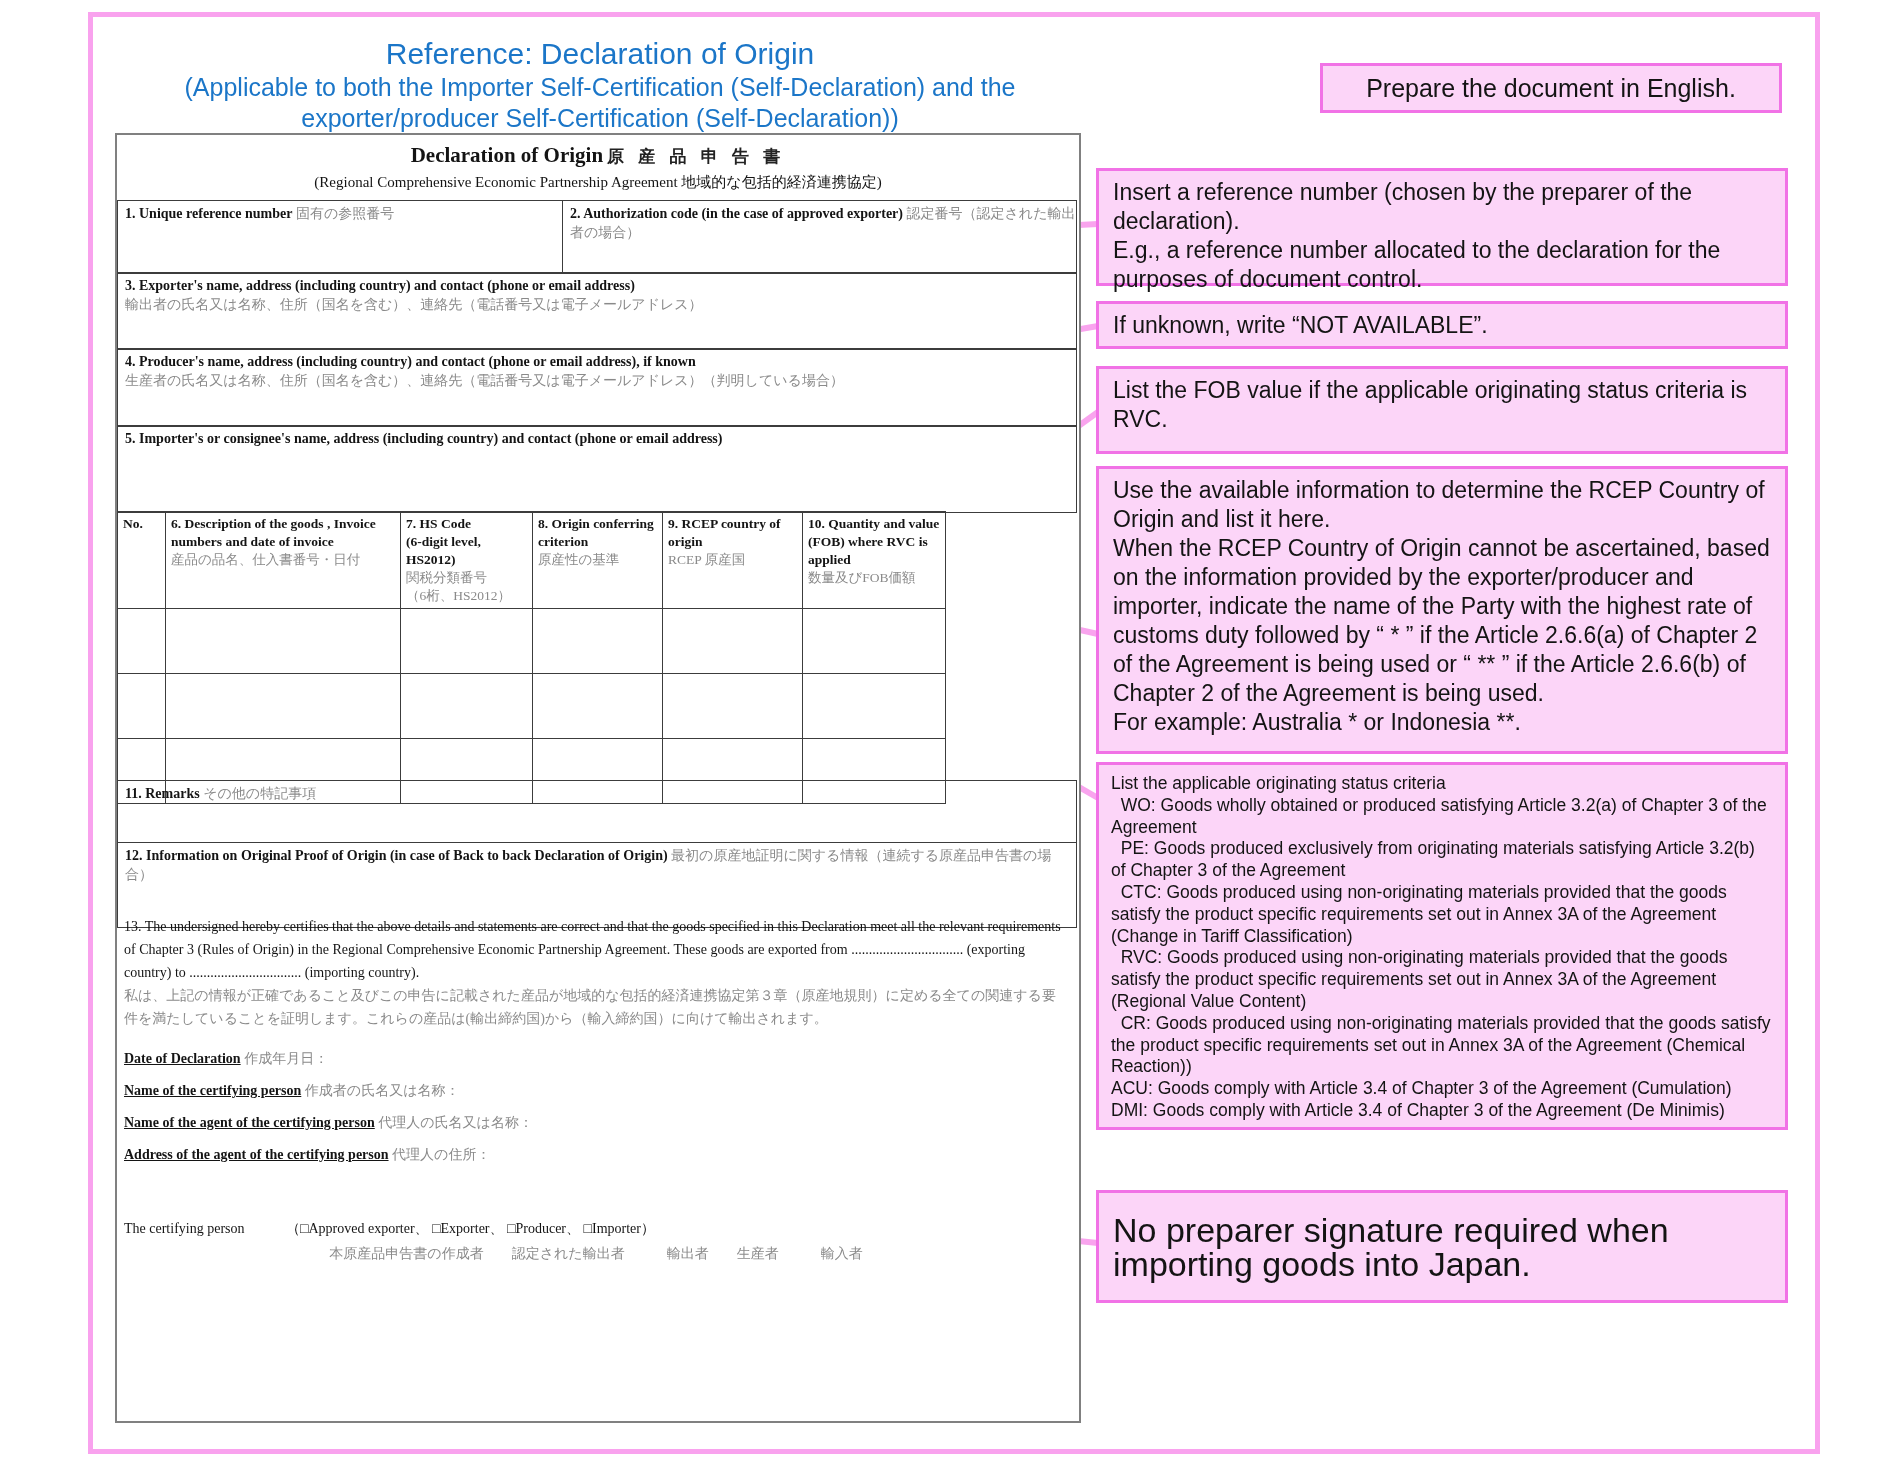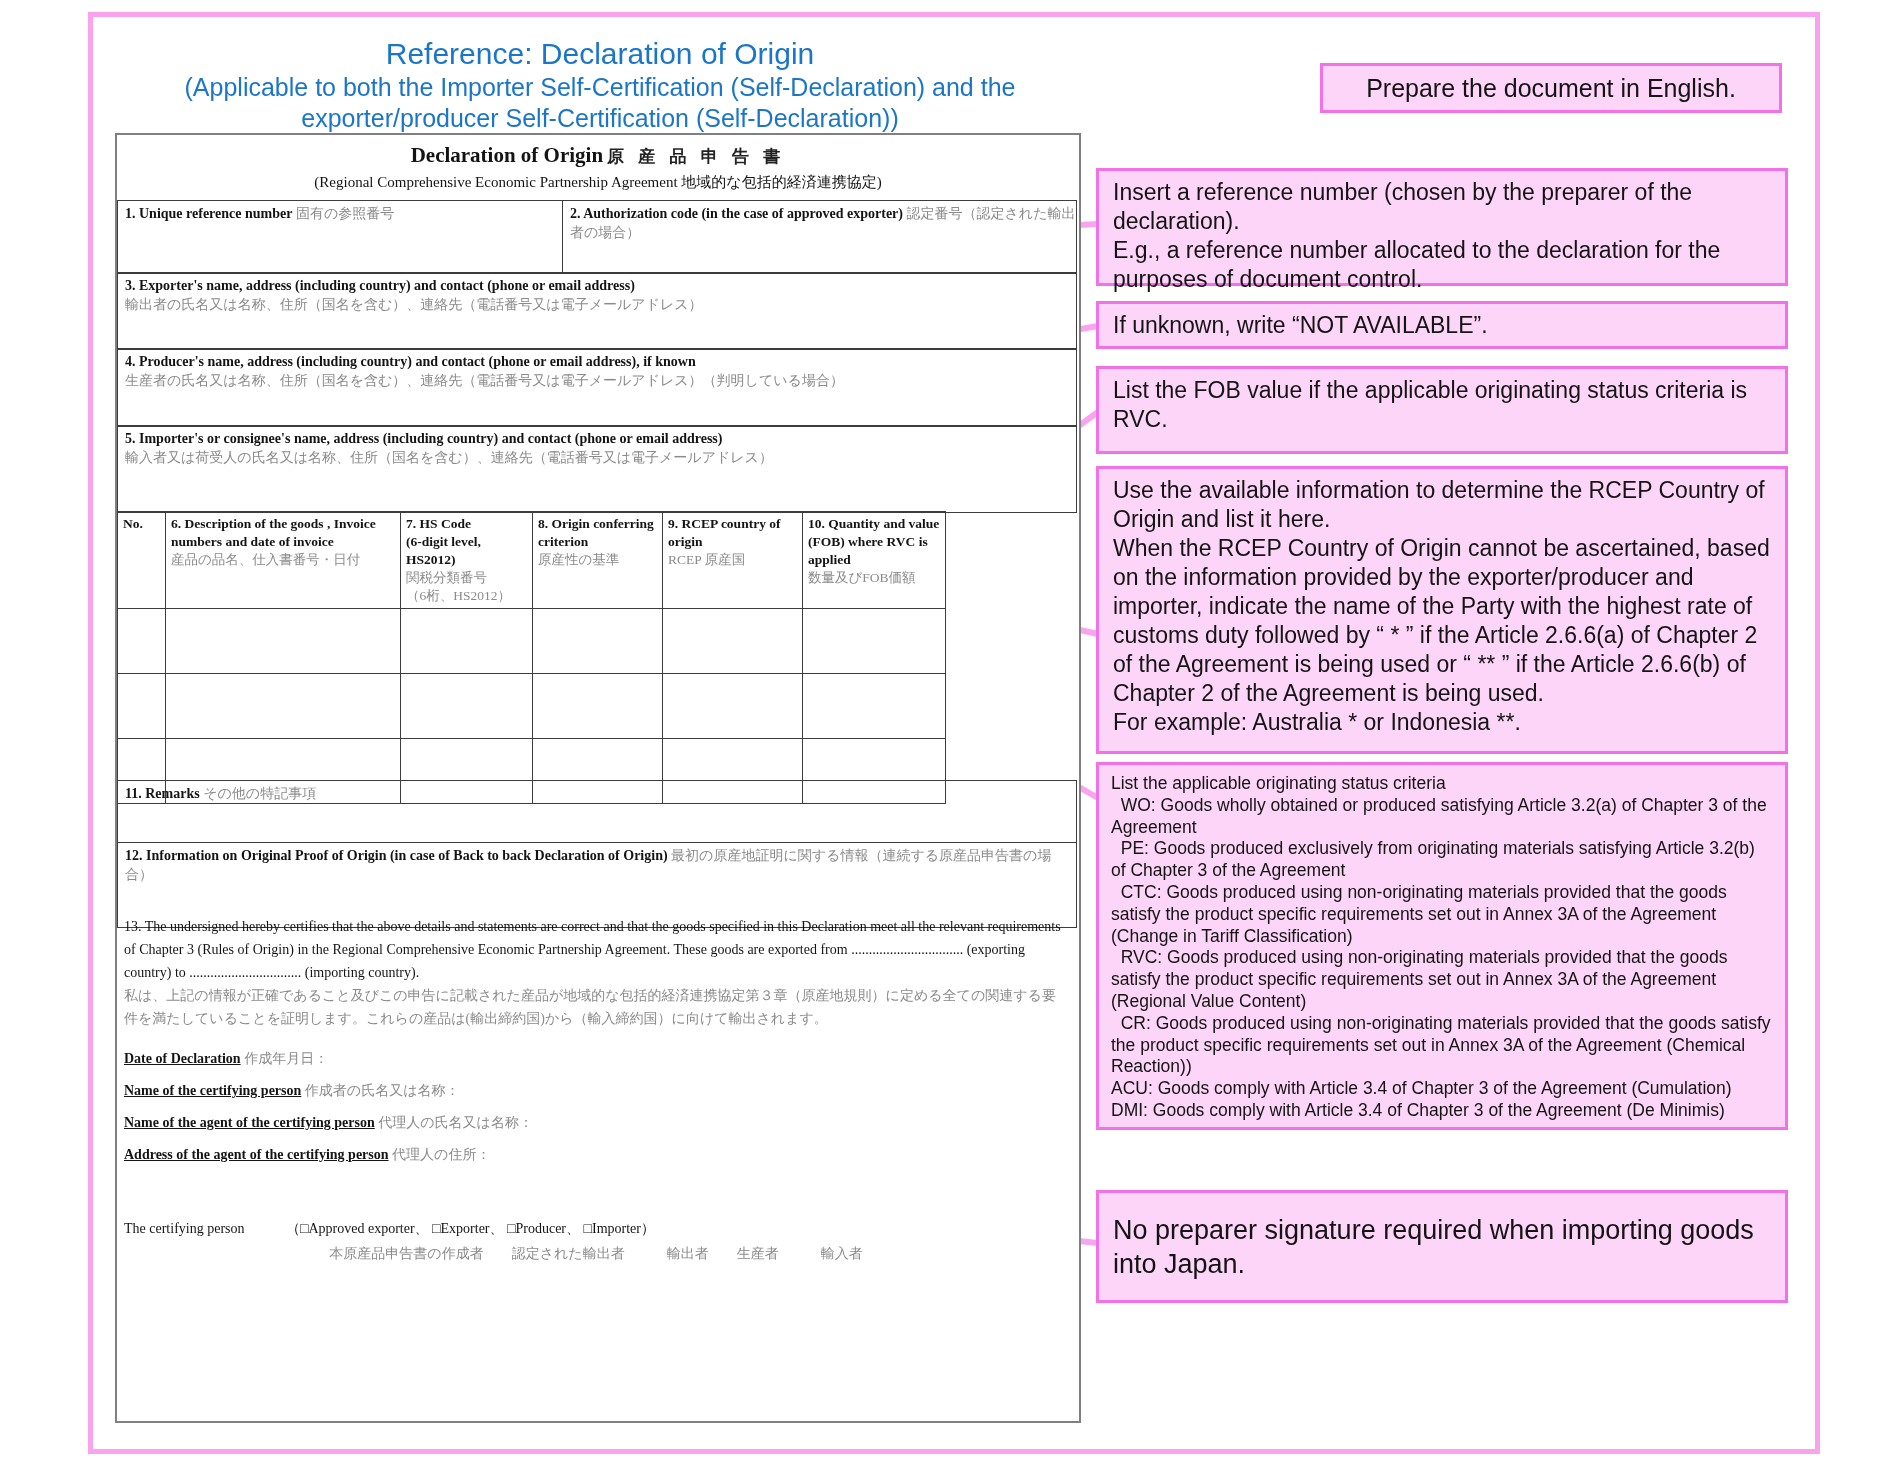--- a/index.html
+++ b/index.html
@@ -21,21 +21,21 @@
              color:#141414; }
   .pre { white-space:pre-wrap; }
   .prepare-box { left:1320px; top:63px; width:462px; height:50px; display:flex;
                  align-items:center; justify-content:center; font-size:25px; }
   .ann { left:1096px; width:692px; font-size:23px; line-height:29px; padding:7px 14px; }
   .ann-0 { top:168px; height:118px; }
   .ann-1 { top:301px; height:48px; }
   .ann-2 { top:366px; height:88px; }
   .ann-3 { top:466px; height:288px; }
   .ann-4 { top:762px; height:368px; font-size:17.5px; line-height:21.8px; padding:8px 12px; }
-  .ann-5 { top:1190px; height:113px; font-size:27px; line-height:34px;
+  .ann-5 { top:1190px; height:113px; font-size:34px; line-height:34px;
            display:flex; align-items:center; }
 
   
   .form-doc { left:115px; top:133px; width:966px; height:1290px; background:#fff;
               border:2px solid #808080; box-sizing:border-box;
               font-family:"Liberation Serif", serif; color:#141414; }
   .form-doc .abs { position:absolute; }
   .jp { color:#8a8a8a; }
   .doc-title { top:8px; left:0; width:100%; text-align:center; }
   .doc-title .en { font-weight:bold; font-size:21px; }
@@ -121,21 +121,20 @@
     <span class="jp jp-block">輸出者の氏名又は名称、住所（国名を含む）、連絡先（電話番号又は電子メールアドレス）</span>
   </div>
 
   <div class="abs frow row-4 cell-pad">
     <span class="flabel">4. Producer's name, address (including country) and contact (phone or email address), if known</span>
     <span class="jp jp-block">生産者の氏名又は名称、住所（国名を含む）、連絡先（電話番号又は電子メールアドレス）（判明している場合）</span>
   </div>
 
   <div class="abs frow row-5 cell-pad">
     <span class="flabel">5. Importer's or consignee's name, address (including country) and contact (phone or email address)</span>
-    <span class="jp jp-block">輸入者又は荷受人の氏名又は名称、住所（国名を含む）、連絡先（電話番号又は電子メールアドレス）</span>
   </div>
 
   <table class="goods">
     <colgroup>
       <col style="width:48px">
         <col style="width:235px">
         <col style="width:132px">
       <col style="width:130px">
         <col style="width:140px">
         <col style="width:143px">

